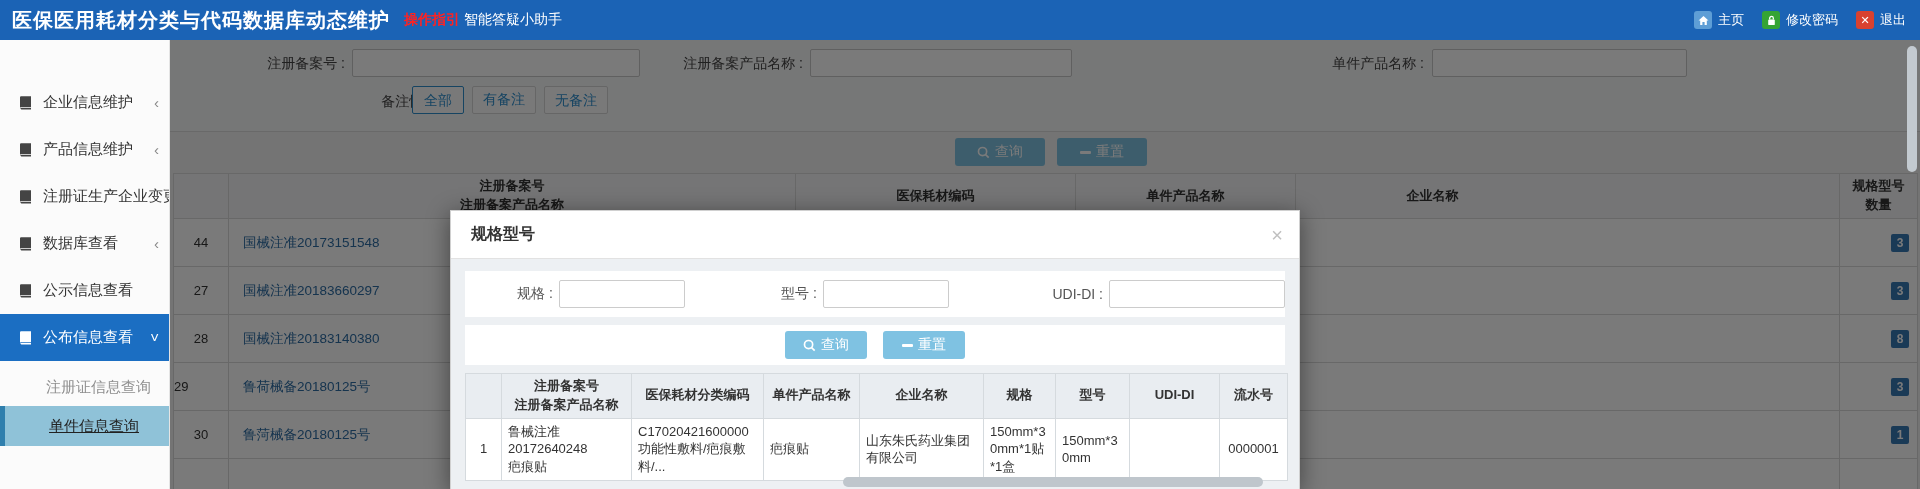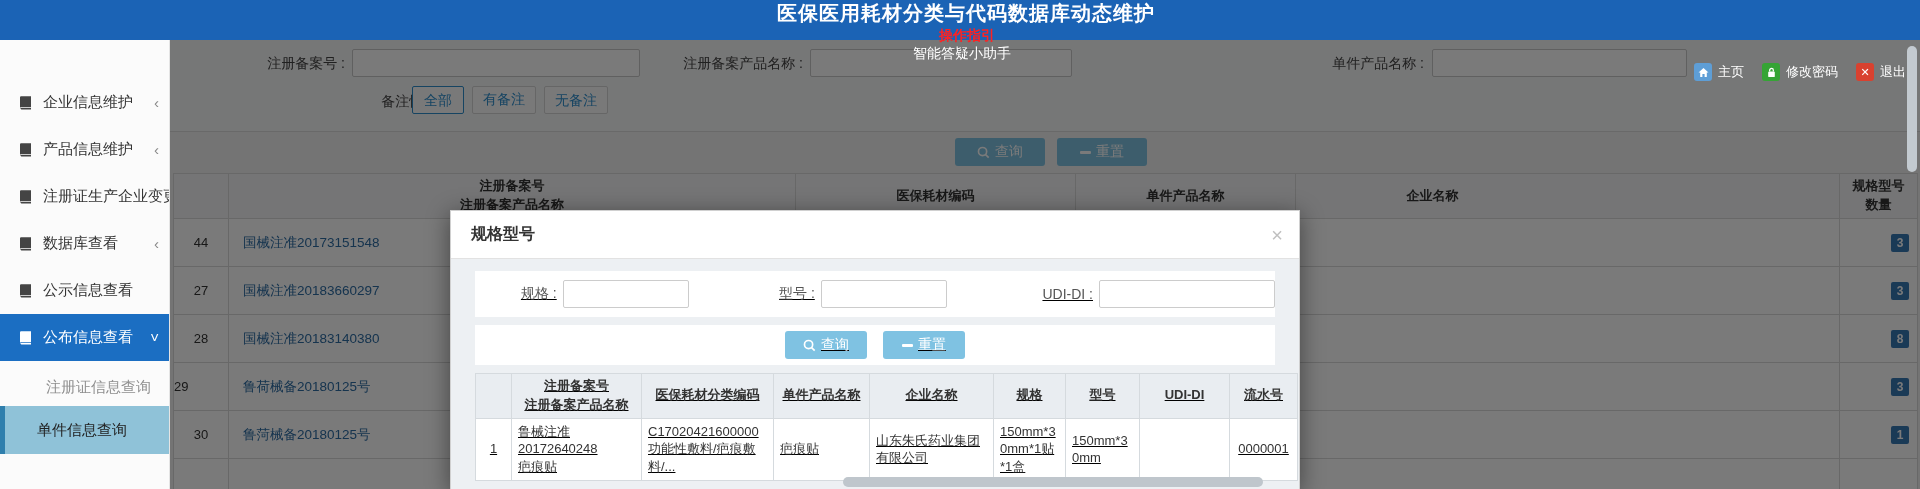--- a/index.html
+++ b/index.html
@@ -1,40 +1,40 @@
 <!DOCTYPE html>
 <html><head>
 <meta charset="utf-8">
 <style>
   * { margin:0; padding:0; box-sizing:border-box; }
   body { font-family:"Liberation Sans","DejaVu Sans",sans-serif; background:#888; }
   .app { position:relative; width:1920px; height:489px; overflow:hidden; background:#f0f2f4; }
 
   
-  .topbar { position:absolute; left:0; top:0; width:1920px; height:40px; background:#1b63b5; z-index:60; display:flex; align-items:center;flex-direction:column; }
+  .topbar { position:absolute; left:0; top:0; width:1920px; height:40px; background:#1b63b5; z-index:60; display:flex; align-items:center; }
   .topbar .title { color:#fff; font-size:20px; font-weight:bold; margin-left:12px; letter-spacing:1px; }
   .topbar .guide { color:#ff2222; font-size:14px; font-weight:bold; margin-left:14px; cursor:pointer; }
   .topbar .assistant { color:#fff; font-size:14px; margin-left:4px; cursor:pointer; }
   .topbar .right { margin-left:auto; display:flex; align-items:center; gap:18px; margin-right:14px; }
   .tb-item { display:flex; align-items:center; gap:6px; color:#fff; font-size:13px; cursor:pointer; white-space:nowrap; }
   .mini-ic { width:18px; height:18px; border-radius:3px; display:flex; align-items:center; justify-content:center; color:#fff; font-size:11px; font-weight:bold; }
   .ic-user { background:#4684b4; } .ic-home { background:#5e9ed6; } .ic-lock { background:#35a435; } .ic-exit { background:#d9412f; }
 
   
   .sidebar { position:absolute; left:0; top:40px; width:170px; height:449px; background:#fbfbfb; border-right:1px solid #e4e4e4; z-index:55; }
   .side-spacer { height:39px; }
   .side-item { height:47px; display:flex; align-items:center; padding-left:18px; font-size:15px; color:#333; cursor:pointer; white-space:nowrap; overflow:hidden; }
   .side-item .book { width:16px; height:14px; margin-right:9px; flex:0 0 auto; color:#444; }
   .side-item .chev { margin-left:auto; margin-right:10px; color:#888; font-size:15px; }
   .side-item.active { background:#1b6ec2; color:#fff; }
   .side-item.active .book { color:#fff; }
   .side-item.active .chev { color:#fff; }
   .submenu .sub-item { height:37px; display:flex; align-items:center; padding-left:46px; font-size:15px; color:#8f8f8f; cursor:pointer; }
   .submenu { padding-top:8px; }
-  .sub-item.active { background:#8fc2d8; color:#222; height:48px; border-left:5px solid #2f7fad; padding-left:32px; }
+  .sub-item.active { background:#8fc2d8; color:#222; height:40px; border-left:5px solid #2f7fad; padding-left:44px;text-decoration:underline; }
 
   
   .content { position:absolute; left:170px; top:40px; width:1750px; height:449px; background:#f2f2f2; }
   .form-area { position:relative; height:92px; background:#f7f8f9; border-bottom:1px solid #dcdcdc; }
   .f-label { position:absolute; font-size:14px; color:#444; text-align:right; top:15px; }
   .f-input { position:absolute; top:9px; height:28px; border:1px solid #c9c9c9; border-radius:2px; background:#fff; padding:0 6px; font-size:13px; }
   .lab1 { left:40px; width:135px; } .in1 { left:182px; width:288px; }
   .lab2 { left:435px; width:198px; } .in2 { left:640px; width:262px; }
   .lab3 { left:1082px; width:172px; } .in3 { left:1262px; width:255px; }
   .remark-label { position:absolute; left:40px; width:235px; top:53px; font-size:14px; color:#444; text-align:right; }
@@ -59,21 +59,21 @@
   .dim { position:absolute; left:170px; top:40px; right:0; bottom:0; background:rgba(0,0,0,0.52); z-index:40; }
 
   
   .vthumb { position:absolute; right:3px; top:46px; width:10px; height:126px; background:#c3cad0; border-radius:5px; z-index:62; cursor:pointer; }
 
   
   .modal { position:absolute; left:450px; top:210px; width:850px; height:280px; background:#fff; z-index:70; box-shadow:0 4px 22px rgba(0,0,0,0.45); border:1px solid #d0d0d0; }
   .m-header { height:48px; display:flex; align-items:center; border-bottom:1px solid #e2e2e2; }
   .m-title { font-size:16px; font-weight:bold; color:#333; margin-left:20px; }
   .m-close { margin-left:auto; margin-right:16px; color:#c0c0c0; font-size:20px; cursor:pointer; line-height:1; }
-  .m-body { position:relative; height:231px; background:#edf0f3; padding:12px 24px;text-decoration:underline; }
+  .m-body { position:relative; height:231px; background:#edf0f3; padding:12px 14px; }
   .m-form { background:#fff; height:46px; display:flex; align-items:center; }
   .m-label { font-size:14px; color:#555; text-align:right; }
   .m-input { height:28px; border:1px solid #ccc; border-radius:2px; background:#fff; padding:0 6px; font-size:13px; }
   .ml-spec { width:100px; } .mi-spec { width:126px; margin-left:6px; }
   .ml-model { width:98px; } .mi-model { width:126px; margin-left:6px; }
   .ml-udi { width:130px; } .mi-udi { width:176px; margin-left:6px; }
   .m-btnrow { background:#fff; height:40px; margin-top:8px; display:flex; align-items:center; justify-content:center; gap:16px; }
   .m-btn { position:static; width:82px; height:28px; }
   table.mgrid { border-collapse:collapse; table-layout:fixed; width:822px; margin-top:8px; background:#fff; }
   table.mgrid th, table.mgrid td { border:1px solid #d5dade; font-size:13px; color:#333; padding:3px 6px; }

